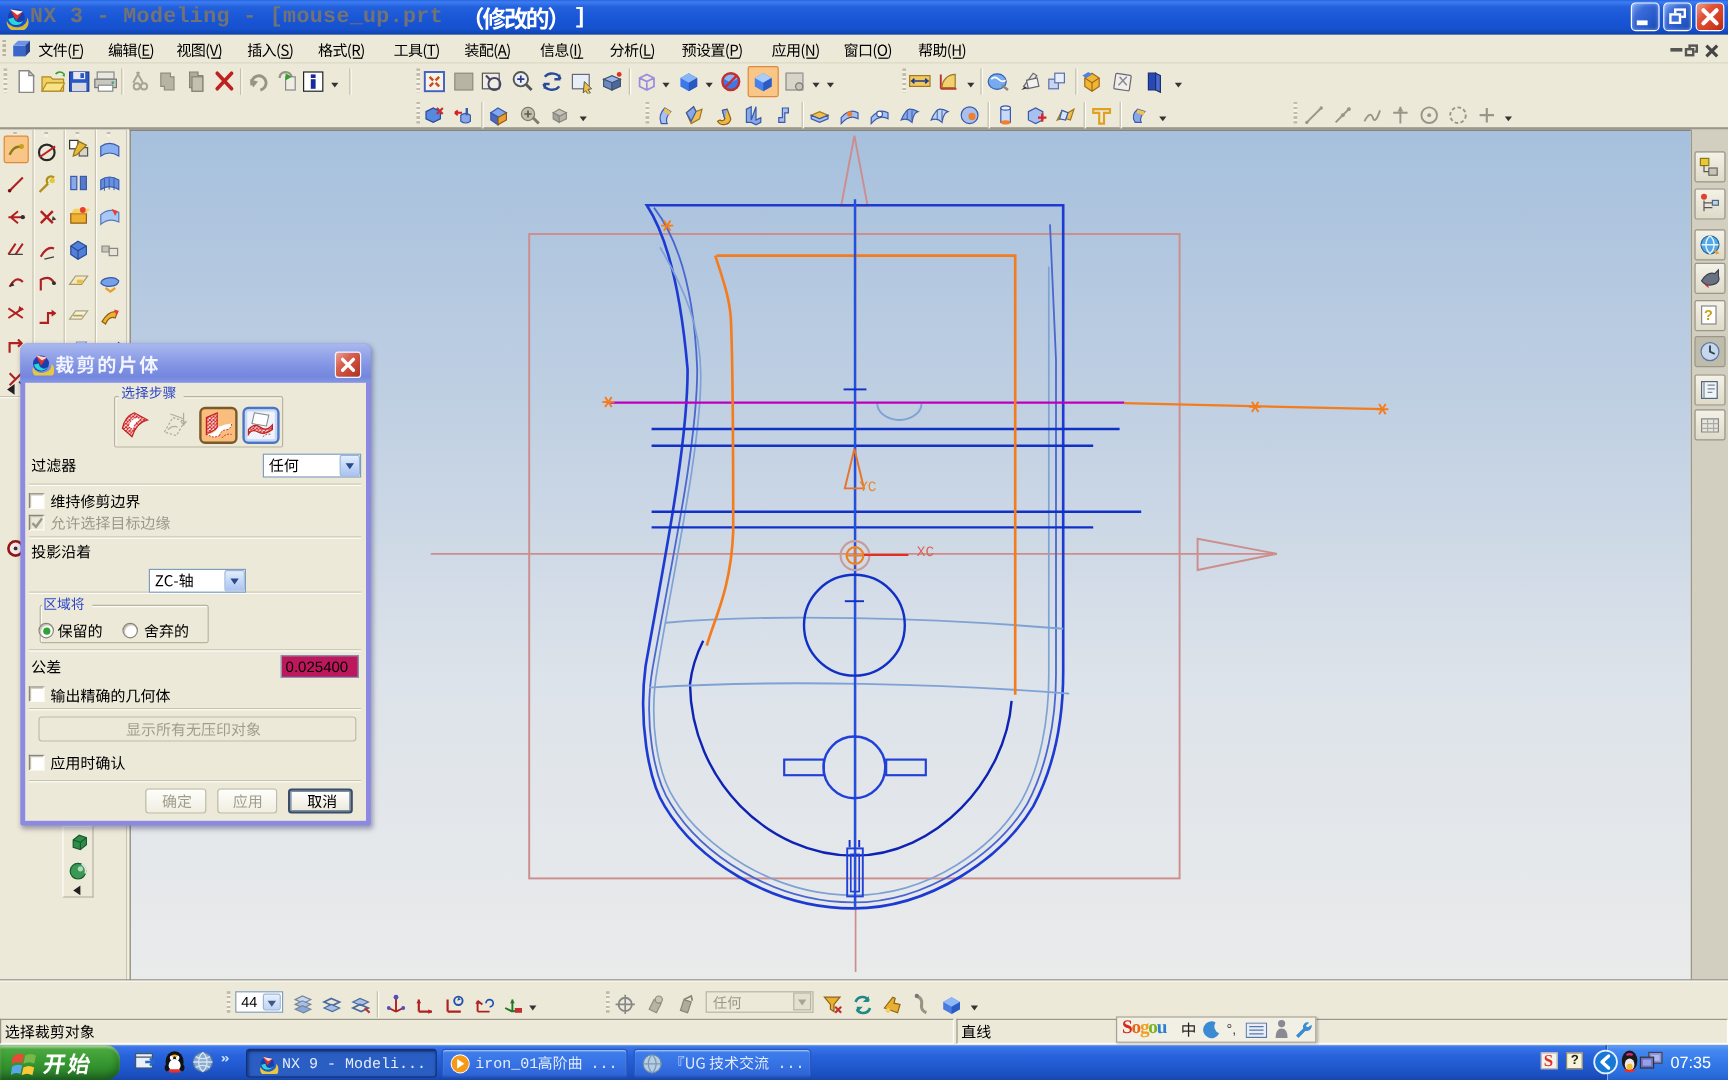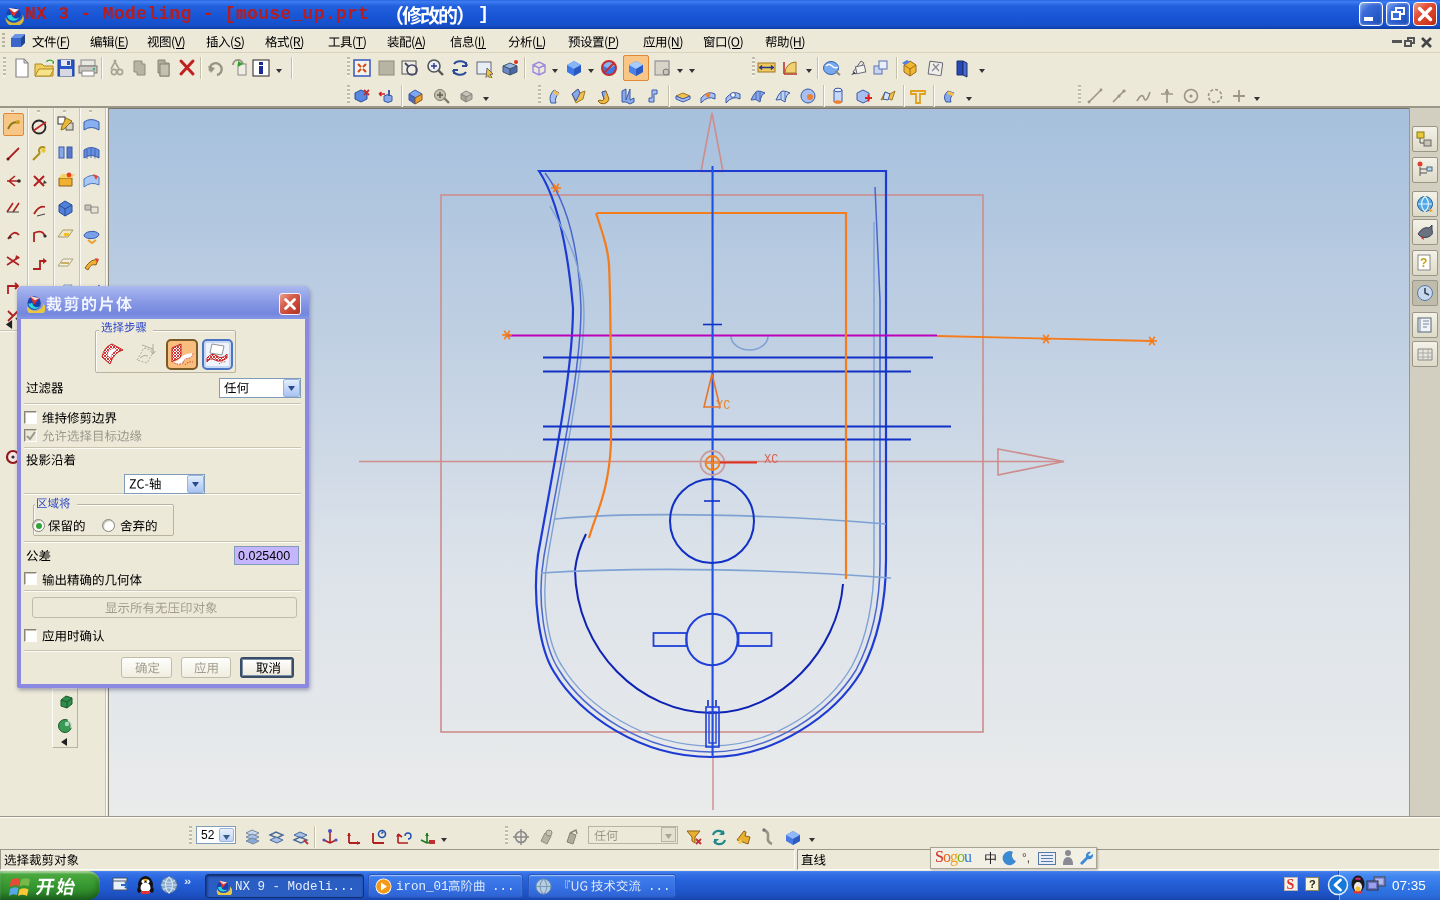--- a/index.html
+++ b/index.html
@@ -7,21 +7,21 @@
 </style></head><body>
 <div id="root">
     <div class="abs" style="left:0;top:0;width:1440px;height:29px;background:linear-gradient(180deg,#2765e2 0%,#3d7df2 6%,#2360dc 20%,#1956d6 55%,#1550cc 85%,#1143ae 97%,#0d3a9a 100%)"></div>
     <svg class="abs" style="left:4px;top:5px" width="20" height="20" viewBox="0 0 24 24">
       <path d="M2 15 A10 8 0 1 0 22 11 A11 9.5 0 1 1 2 15Z" fill="#d4b838"></path>
       <circle cx="11.5" cy="11.5" r="8.5" fill="#1a3fae"></circle>
       <path d="M3.5 13 A8 8 0 0 0 18.5 14.5 A5.5 5.5 0 0 1 9 11.5 Z" fill="#28d8d8"></path>
       <path d="M5.5 3.5 L18 5.5 L11.5 14.5 Z" fill="#e03028"></path>
       <path d="M5.5 3.5 L18 5.5 L12.5 9 Z" fill="#fafafa"></path>
     </svg>
-    <div class="abs" style="left:25px;top:4px;font-family:'Liberation Mono',monospace;font-weight:bold;font-size:18px;color:#b91c1c;letter-spacing:0.3px;white-space:pre">NX 3 - Modeling - [mouse_up.prt </div>
+    <div class="abs" style="left:25px;top:4px;font-family:'Liberation Mono',monospace;font-weight:bold;font-size:18px;color:#737373;letter-spacing:0.3px;white-space:pre">NX 3 - Modeling - [mouse_up.prt </div>
     <svg style="position:absolute;left:384px;top:3px" width="94" height="28" viewBox="0 0 94 28">
       <path transform="translate(0.0,20.0) scale(0.020000,-0.020000)" d="M663 380C663 166 752 6 860 -100L955 -58C855 50 776 188 776 380C776 572 855 710 955 818L860 860C752 754 663 594 663 380Z" fill="#ffffff"></path>
       <path transform="translate(18.0,20.0) scale(0.020000,-0.020000)" d="M692 388C642 342 544 302 460 280C483 262 509 233 524 211C617 241 716 289 779 352ZM789 291C723 224 592 174 467 149C488 129 512 96 525 74C663 109 796 169 876 256ZM862 180C776 85 602 31 416 5C439 -20 465 -60 477 -89C682 -51 860 15 965 138ZM300 565V80H399V400C414 379 428 354 435 336C526 359 612 392 688 437C752 396 828 363 916 342C931 371 960 415 982 438C905 451 838 473 780 501C848 559 902 631 938 720L868 753L850 748H631C643 773 654 798 664 824L555 850C519 748 453 651 375 590C401 574 444 540 464 520C485 539 506 561 526 585C547 557 573 529 602 502C540 470 471 446 399 430V565ZM588 653H786C759 617 726 584 688 556C647 586 613 619 588 653ZM213 846C170 700 96 553 15 459C34 427 63 359 73 329C93 352 112 378 131 406V-89H245V612C275 678 302 747 324 814Z" fill="#ffffff"></path>
       <path transform="translate(36.0,20.0) scale(0.020000,-0.020000)" d="M630 560H790C774 457 750 368 714 291C676 370 648 460 628 556ZM66 787V669H319V501H76V127C76 90 59 73 39 63C58 33 77 -27 83 -61C113 -37 161 -14 451 95C444 121 437 172 437 208L197 125V382H438V398C462 374 492 342 506 324C523 347 540 372 556 399C579 317 607 243 643 177C589 109 518 56 427 17C449 -9 484 -65 496 -94C585 -51 657 3 715 69C765 7 826 -45 900 -83C918 -52 954 -5 981 19C903 54 840 106 789 172C850 277 890 405 915 560H960V671H667C681 722 694 775 705 829L586 850C558 695 510 544 438 442V787Z" fill="#ffffff"></path>
       <path transform="translate(54.0,20.0) scale(0.020000,-0.020000)" d="M536 406C585 333 647 234 675 173L777 235C746 294 679 390 630 459ZM585 849C556 730 508 609 450 523V687H295C312 729 330 781 346 831L216 850C212 802 200 737 187 687H73V-60H182V14H450V484C477 467 511 442 528 426C559 469 589 524 616 585H831C821 231 808 80 777 48C765 34 754 31 734 31C708 31 648 31 584 37C605 4 621 -47 623 -80C682 -82 743 -83 781 -78C822 -71 850 -60 877 -22C919 31 930 191 943 641C944 655 944 695 944 695H661C676 737 690 780 701 822ZM182 583H342V420H182ZM182 119V316H342V119Z" fill="#ffffff"></path>
       <path transform="translate(72.0,20.0) scale(0.020000,-0.020000)" d="M337 380C337 594 248 754 140 860L45 818C145 710 224 572 224 380C224 188 145 50 45 -58L140 -100C248 6 337 166 337 380Z" fill="#ffffff"></path>
     </svg>
     <div class="abs" style="left:478px;top:4px;font-family:'Liberation Mono',monospace;font-weight:bold;font-size:18.5px;color:#fff">]</div>
     <div class="abs" style="left:1359px;top:2px;width:24px;height:24px;border-radius:4px;border:1px solid #fff;background:linear-gradient(135deg,#7ba7f0 0%,#3c6cd8 30%,#2558c8 70%,#1a48b0 100%);box-shadow:inset 0 0 3px rgba(255,255,255,.5)">
       <div style="position:absolute;left:4px;bottom:4px;width:9px;height:4px;background:#fff"></div>
@@ -716,21 +716,21 @@
     </svg>
     <div class="abs" style="left:1412px;top:341px;width:26px;height:26px;background:linear-gradient(180deg,#f4f2e8,#dedac8);border:1px solid #9a9688;border-radius:2px"></div>
     <svg class="abs" style="left:1415px;top:344px" width="20" height="20" viewBox="0 0 20 20">
       <path d="M3 5 h14 v11 h-14z" fill="#e8e6da" stroke="#888"></path>
       <path d="M3 9 h14 M3 13 h14 M8 5 v11 M13 5 v11" stroke="#aaa"></path>
     </svg>
     <div class="abs" style="left:0;top:817px;width:1440px;height:31px;background:#ece9d8;border-top:1px solid #fdfcf8"></div>
     <div class="abs" style="left:0;top:816px;width:1440px;height:1px;background:#9a968a"></div>
     <div class="abs" style="left:189px;top:826px;width:3px;height:18px;background:repeating-linear-gradient(180deg,#c0bca8 0 2px,#f4f2e8 2px 4px)"></div>
     <div class="abs" style="left:196px;top:826px;width:40px;height:18px;background:#fff;border:1px solid #7f9db9">
-      <div style="position:absolute;left:4px;top:1px;font-size:12px;font-family:'Liberation Sans'">52</div>
+      <div style="position:absolute;left:4px;top:1px;font-size:12px;font-family:'Liberation Sans'">44</div>
       <div style="position:absolute;right:1px;top:1px;width:15px;height:14px;background:linear-gradient(180deg,#e8f0fc,#c0d4f4);border:1px solid #9ab4dc;border-radius:2px"><svg width="13" height="12" viewBox="0 0 13 12">
           <path d="M3 4 h7 l-3.5 5z" fill="#3a5a8a"></path>
         </svg></div>
     </div>
     <svg class="abs" style="left:243px;top:827px" width="20" height="20" viewBox="0 0 20 20">
       <path d="M3 6 l6 -3 7 3 -6 3z" fill="#c8d8f0" stroke="#789"></path>
       <path d="M3 10 l6 -3 7 3 -6 3z" fill="#a8c0e8" stroke="#789"></path>
       <path d="M3 14 l6 -3 7 3 -6 3z" fill="#88a8d8" stroke="#789"></path>
     </svg>
     <svg class="abs" style="left:267px;top:827px" width="20" height="20" viewBox="0 0 20 20">
@@ -826,21 +826,21 @@
       <path transform="translate(25.0,12.5) scale(0.012500,-0.012500)" d="M729 773C780 726 839 660 866 618L922 660C893 703 832 766 782 811ZM840 447C811 370 773 296 727 229C710 305 697 397 689 501H949V567H684C679 652 677 743 678 839H603C604 745 606 653 611 567H356V674H538V740H356V840H285V740H101V674H285V567H55V501H616C627 367 644 248 671 154C611 83 543 23 468 -22C487 -36 509 -60 521 -78C585 -36 645 15 698 74C735 -17 786 -70 853 -70C924 -70 949 -25 961 128C943 135 917 151 901 167C896 48 885 2 859 2C817 2 780 52 751 139C816 224 870 322 909 424ZM273 463C288 441 304 414 316 390H77V325H258C201 259 120 201 42 162C56 149 81 121 91 107C123 126 156 148 188 173V76C188 35 168 14 154 5C165 -7 182 -32 187 -48C204 -35 231 -25 404 29C401 44 398 71 397 90L256 50V230C288 260 317 292 342 325H574V390H395C383 418 359 456 337 486ZM495 293C477 269 447 236 420 209C392 230 363 249 337 266L292 223C371 172 466 96 511 45L558 94C536 117 504 145 468 174C496 198 527 228 553 257Z" fill="#000000"></path>
       <path transform="translate(37.5,12.5) scale(0.012500,-0.012500)" d="M596 617V359H661V617ZM788 643V334C788 323 786 320 774 320C762 319 726 319 684 320C692 305 701 283 705 267C760 267 799 267 823 275C848 284 855 299 855 333V643ZM686 843C671 813 644 770 621 739H322L366 751C354 778 328 816 305 844L236 827C258 801 281 764 293 739H64V680H938V739H699C719 765 741 795 760 826ZM84 228V166H409C373 64 289 8 50 -20C63 -35 80 -65 86 -83C351 -46 447 29 486 166H798C786 59 772 12 754 -4C745 -11 735 -12 713 -12C693 -12 631 -12 570 -6C583 -25 591 -52 593 -71C654 -75 712 -76 742 -74C774 -72 794 -67 814 -49C842 -22 858 43 875 197C876 207 878 228 878 228ZM418 578V520H200V578ZM136 628V272H200V368H418V332C418 323 415 320 406 320C397 319 368 319 335 320C342 306 350 287 354 272C400 272 433 272 455 281C476 289 482 302 482 332V628ZM418 474V414H200V474Z" fill="#000000"></path>
       <path transform="translate(50.0,12.5) scale(0.012500,-0.012500)" d="M502 394C549 323 594 228 610 168L676 201C660 261 612 353 563 422ZM91 453C152 398 217 333 275 267C215 139 136 42 45 -17C63 -32 86 -60 98 -78C190 -12 268 80 329 203C374 147 411 94 435 49L495 104C466 156 419 218 364 281C410 396 443 533 460 695L411 709L398 706H70V635H378C363 527 339 430 307 344C254 399 198 453 144 500ZM765 840V599H482V527H765V22C765 4 758 -1 741 -2C724 -2 668 -3 605 0C615 -23 626 -58 630 -79C715 -79 766 -77 796 -64C827 -51 839 -28 839 22V527H959V599H839V840Z" fill="#000000"></path>
       <path transform="translate(62.5,12.5) scale(0.012500,-0.012500)" d="M341 844C286 762 185 663 52 590C68 580 91 555 102 538C122 550 141 562 160 575V411H328C253 365 163 332 65 310C77 296 96 268 103 254C202 282 294 319 373 370C398 353 421 336 441 318C357 259 213 203 98 177C112 164 130 140 140 124C251 154 389 214 479 280C495 262 509 244 520 226C418 143 234 66 84 30C99 17 119 -9 129 -27C266 13 434 88 546 173C573 101 560 39 520 13C500 -1 476 -3 450 -3C427 -3 391 -3 355 1C366 -18 374 -48 375 -68C408 -69 439 -70 463 -70C505 -70 534 -64 569 -40C636 2 654 104 605 211L660 237C703 143 785 30 903 -29C913 -8 936 21 953 36C840 83 761 181 719 268C769 294 819 323 861 351L801 396C744 354 653 299 578 261C544 313 494 364 425 407L430 411H849V636H582C611 669 640 708 660 743L609 777L597 773H377C393 791 407 810 420 828ZM324 713H554C536 686 514 658 492 636H241C271 661 299 687 324 713ZM231 578H495C472 537 442 501 407 470H231ZM566 578H775V470H492C521 502 545 538 566 578Z" fill="#000000"></path>
     </svg>
     <svg style="position:absolute;left:801px;top:852px" width="29" height="17" viewBox="0 0 29 17">
       <path transform="translate(0.0,12.5) scale(0.012500,-0.012500)" d="M189 606V26H46V-43H956V26H818V606H497L514 686H925V753H526L540 833L457 841L448 753H75V686H439L425 606ZM262 399H742V319H262ZM262 457V542H742V457ZM262 261H742V174H262ZM262 26V116H742V26Z" fill="#000000"></path>
       <path transform="translate(12.5,12.5) scale(0.012500,-0.012500)" d="M54 54 70 -18C162 10 282 46 398 80L387 144C264 109 137 74 54 54ZM704 780C754 756 817 717 849 689L893 736C861 763 797 800 748 822ZM72 423C86 430 110 436 232 452C188 387 149 337 130 317C99 280 76 255 54 251C63 232 74 197 78 182C99 194 133 204 384 255C382 270 382 298 384 318L185 282C261 372 337 482 401 592L338 630C319 593 297 555 275 519L148 506C208 591 266 699 309 804L239 837C199 717 126 589 104 556C82 522 65 499 47 494C56 474 68 438 72 423ZM887 349C847 286 793 228 728 178C712 231 698 295 688 367L943 415L931 481L679 434C674 476 669 520 666 566L915 604L903 670L662 634C659 701 658 770 658 842H584C585 767 587 694 591 623L433 600L445 532L595 555C598 509 603 464 608 421L413 385L425 317L617 353C629 270 645 195 666 133C581 76 483 31 381 0C399 -17 418 -44 428 -62C522 -29 611 14 691 66C732 -24 786 -77 857 -77C926 -77 949 -44 963 68C946 75 922 91 907 108C902 19 892 -4 865 -4C821 -4 784 37 753 110C832 170 900 241 950 319Z" fill="#000000"></path>
     </svg>
     <div class="abs" style="left:930px;top:847px;width:167px;height:22px;background:#f2efe4;border:1px solid #a8a494;box-shadow:1px 1px 2px rgba(0,0,0,.25)"></div>
-    <div class="abs" style="left:935px;top:848px;width:60px;height:17px;font-family:'Liberation Serif',serif;font-weight:normal;font-size:16px;letter-spacing:-1px"><span style="color:#d42a1e">S</span><span style="color:#e8671b">o</span><span style="color:#f0a01d">g</span><span style="color:#7ab31e">o</span><span style="color:#2a7fd4">u</span></div>
+    <div class="abs" style="left:935px;top:848px;width:60px;height:17px;font-family:'Liberation Serif',serif;font-weight:bold;font-size:16px;letter-spacing:-1px"><span style="color:#d42a1e">S</span><span style="color:#e8671b">o</span><span style="color:#f0a01d">g</span><span style="color:#7ab31e">o</span><span style="color:#2a7fd4">u</span></div>
     <svg style="position:absolute;left:984px;top:850px" width="17" height="18" viewBox="0 0 17 18">
       <path transform="translate(0.0,13.0) scale(0.013000,-0.013000)" d="M458 840V661H96V186H171V248H458V-79H537V248H825V191H902V661H537V840ZM171 322V588H458V322ZM825 322H537V588H825Z" fill="#222222"></path>
     </svg>
     <svg class="abs" style="left:1002px;top:850px" width="16" height="16" viewBox="0 0 16 16">
       <path d="M11 2 a7 7 0 1 0 3 9 a6 6 0 0 1 -3 -9z" fill="#3a8ad4"></path>
     </svg>
     <div class="abs" style="left:1022px;top:851px;font-size:12px;color:#444">°,</div>
     <svg class="abs" style="left:1038px;top:852px" width="18" height="13" viewBox="0 0 18 13">
       <rect x="0.5" y="0.5" width="17" height="12" fill="#e8eef8" stroke="#5878a8"></rect>
       <path d="M3 3.5 h12 M3 6.5 h12 M3 9.5 h12" stroke="#5878a8" stroke-width="1"></path>
@@ -1082,21 +1082,21 @@
     <div class="abs" style="left:101.5px;top:518.5px;width:13px;height:13px;border-radius:50%;background:#fff;border:1px solid #888478;box-shadow:inset 1px 1px 1px #c0bcac"></div>
     <svg style="position:absolute;left:120px;top:518px" width="41" height="17" viewBox="0 0 41 17">
       <path transform="translate(0.0,12.5) scale(0.012500,-0.012500)" d="M503 847C397 720 208 598 38 529C56 513 76 488 87 470C144 496 203 527 261 562V521H460V422H99V354H460V247H186V-79H261V-34H739V-78H817V247H538V354H904V422H538V521H742V563C797 532 856 504 917 478C927 500 948 527 967 544C806 603 663 675 546 791L565 813ZM300 587C372 635 441 688 500 745C564 682 630 631 702 587ZM261 34V180H739V34Z" fill="#000000"></path>
       <path transform="translate(12.5,12.5) scale(0.012500,-0.012500)" d="M161 412C196 424 249 426 775 450C797 427 817 406 831 388L899 427C846 490 739 583 654 648L591 614C629 584 672 548 711 512L274 494C337 543 403 602 461 665H944V733H561C546 767 519 813 495 848L425 826C443 798 462 763 476 733H55V665H358C298 599 230 541 205 523C178 502 157 488 137 485C146 465 157 428 161 412ZM639 389V272H357V385H282V272H52V202H277C263 121 211 37 40 -22C56 -35 79 -64 88 -81C286 -9 341 97 353 202H639V-79H715V202H949V272H715V389Z" fill="#000000"></path>
       <path transform="translate(25.0,12.5) scale(0.012500,-0.012500)" d="M552 423C607 350 675 250 705 189L769 229C736 288 667 385 610 456ZM240 842C232 794 215 728 199 679H87V-54H156V25H435V679H268C285 722 304 778 321 828ZM156 612H366V401H156ZM156 93V335H366V93ZM598 844C566 706 512 568 443 479C461 469 492 448 506 436C540 484 572 545 600 613H856C844 212 828 58 796 24C784 10 773 7 753 7C730 7 670 8 604 13C618 -6 627 -38 629 -59C685 -62 744 -64 778 -61C814 -57 836 -49 859 -19C899 30 913 185 928 644C929 654 929 682 929 682H627C643 729 658 779 670 828Z" fill="#000000"></path>
     </svg>
     <svg style="position:absolute;left:26px;top:548px" width="29" height="17" viewBox="0 0 29 17">
       <path transform="translate(0.0,12.5) scale(0.012500,-0.012500)" d="M324 811C265 661 164 517 51 428C71 416 105 389 120 374C231 473 337 625 404 789ZM665 819 592 789C668 638 796 470 901 374C916 394 944 423 964 438C860 521 732 681 665 819ZM161 -14C199 0 253 4 781 39C808 -2 831 -41 848 -73L922 -33C872 58 769 199 681 306L611 274C651 224 694 166 734 109L266 82C366 198 464 348 547 500L465 535C385 369 263 194 223 149C186 102 159 72 132 65C143 43 157 3 161 -14Z" fill="#000000"></path>
       <path transform="translate(12.5,12.5) scale(0.012500,-0.012500)" d="M693 842C675 803 643 747 617 708H387C371 746 337 799 303 838L238 811C262 780 287 742 304 708H105V639H440C434 609 427 581 419 553H153V486H399C388 455 377 425 364 397H60V327H329C261 207 168 114 39 49C55 34 83 1 94 -15C201 46 286 124 353 221V176H555V33H221V-37H937V33H633V176H864V246H369C386 272 401 299 415 327H940V397H447C458 425 469 455 479 486H853V553H499C507 581 513 609 520 639H902V708H700C725 741 751 780 775 817Z" fill="#000000"></path>
     </svg>
-    <div class="abs" style="left:234px;top:546px;width:65px;height:19px;background:#c4b5fd;border:1px solid #7f9db9">
+    <div class="abs" style="left:234px;top:546px;width:65px;height:19px;background:#be185d;border:1px solid #7f9db9">
       <div style="position:absolute;left:3px;top:2px;font-size:12.5px;font-family:'Liberation Sans'">0.025400</div>
     </div>
     <div class="abs" style="left:24px;top:572px;width:13px;height:13px;background:#fff;border:1px solid;border-color:#888478 #fdfcf8 #fdfcf8 #888478;box-shadow:inset 1px 1px 0 #c8c4b4"></div>
     <svg style="position:absolute;left:42px;top:572px" width="104" height="17" viewBox="0 0 104 17">
       <path transform="translate(0.0,12.5) scale(0.012500,-0.012500)" d="M734 447V85H793V447ZM861 484V5C861 -6 857 -9 846 -10C833 -10 793 -10 747 -9C757 -27 765 -54 767 -71C826 -71 866 -70 890 -60C915 -49 922 -31 922 5V484ZM71 330C79 338 108 344 140 344H219V206C152 190 90 176 42 167L59 96L219 137V-79H285V154L368 176L362 239L285 221V344H365V413H285V565H219V413H132C158 483 183 566 203 652H367V720H217C225 756 231 792 236 827L166 839C162 800 157 759 150 720H47V652H137C119 569 100 501 91 475C77 430 65 398 48 393C56 376 67 344 71 330ZM659 843C593 738 469 639 348 583C366 568 386 545 397 527C424 541 451 557 477 574V532H847V581C872 566 899 551 926 537C935 557 956 581 974 596C869 641 774 698 698 783L720 816ZM506 594C562 635 615 683 659 734C710 678 765 633 826 594ZM614 406V327H477V406ZM415 466V-76H477V130H614V-1C614 -10 612 -12 604 -13C594 -13 568 -13 537 -12C546 -30 554 -57 556 -74C599 -74 630 -74 651 -63C672 -52 677 -33 677 -1V466ZM477 269H614V187H477Z" fill="#000000"></path>
       <path transform="translate(12.5,12.5) scale(0.012500,-0.012500)" d="M104 341V-21H814V-78H895V341H814V54H539V404H855V750H774V477H539V839H457V477H228V749H150V404H457V54H187V341Z" fill="#000000"></path>
       <path transform="translate(25.0,12.5) scale(0.012500,-0.012500)" d="M51 762C77 693 101 602 106 543L161 556C154 616 131 706 103 775ZM328 779C315 712 286 614 264 555L311 540C336 596 367 689 391 763ZM41 504V434H170C139 324 83 192 30 121C42 101 62 68 69 45C110 104 150 198 182 294V-78H251V319C281 266 316 201 330 167L381 224C361 256 277 381 251 412V434H363V504H251V837H182V504ZM636 840V759H426V701H636V639H451V584H636V517H398V458H960V517H707V584H912V639H707V701H934V759H707V840ZM823 341V266H532V341ZM460 398V-79H532V84H823V-2C823 -13 819 -17 806 -17C794 -18 753 -18 707 -16C717 -34 726 -60 729 -79C792 -79 833 -78 860 -68C886 -57 893 -39 893 -2V398ZM532 212H823V137H532Z" fill="#000000"></path>
       <path transform="translate(37.5,12.5) scale(0.012500,-0.012500)" d="M552 843C508 720 434 604 348 528C362 514 385 485 393 471C410 487 427 504 443 523V318C443 205 432 62 335 -40C352 -48 381 -69 393 -81C458 -13 488 76 502 164H645V-44H711V164H855V10C855 -1 851 -5 839 -6C828 -6 788 -6 745 -5C754 -24 762 -53 764 -72C826 -72 869 -71 894 -60C919 -48 927 -28 927 10V585H744C779 628 816 681 840 727L792 760L780 757H590C600 780 609 803 618 826ZM645 230H510C512 261 513 290 513 318V349H645ZM711 230V349H855V230ZM645 409H513V520H645ZM711 409V520H855V409ZM494 585H492C516 619 539 656 559 694H739C717 656 690 615 664 585ZM56 787V718H175C149 565 105 424 35 328C47 308 65 266 70 247C88 271 105 299 121 328V-34H186V46H361V479H186C211 554 232 635 247 718H393V787ZM186 411H297V113H186Z" fill="#000000"></path>
       <path transform="translate(50.0,12.5) scale(0.012500,-0.012500)" d="M552 423C607 350 675 250 705 189L769 229C736 288 667 385 610 456ZM240 842C232 794 215 728 199 679H87V-54H156V25H435V679H268C285 722 304 778 321 828ZM156 612H366V401H156ZM156 93V335H366V93ZM598 844C566 706 512 568 443 479C461 469 492 448 506 436C540 484 572 545 600 613H856C844 212 828 58 796 24C784 10 773 7 753 7C730 7 670 8 604 13C618 -6 627 -38 629 -59C685 -62 744 -64 778 -61C814 -57 836 -49 859 -19C899 30 913 185 928 644C929 654 929 682 929 682H627C643 729 658 779 670 828Z" fill="#000000"></path>
       <path transform="translate(62.5,12.5) scale(0.012500,-0.012500)" d="M254 783V477C254 314 234 112 44 -26C60 -38 90 -67 101 -82C303 65 332 300 332 475V709H649V68C649 -31 673 -58 749 -58C765 -58 845 -58 860 -58C940 -58 957 1 965 171C943 177 913 191 893 206C889 55 885 16 855 16C838 16 775 16 761 16C732 16 727 23 727 67V783Z" fill="#000000"></path>

